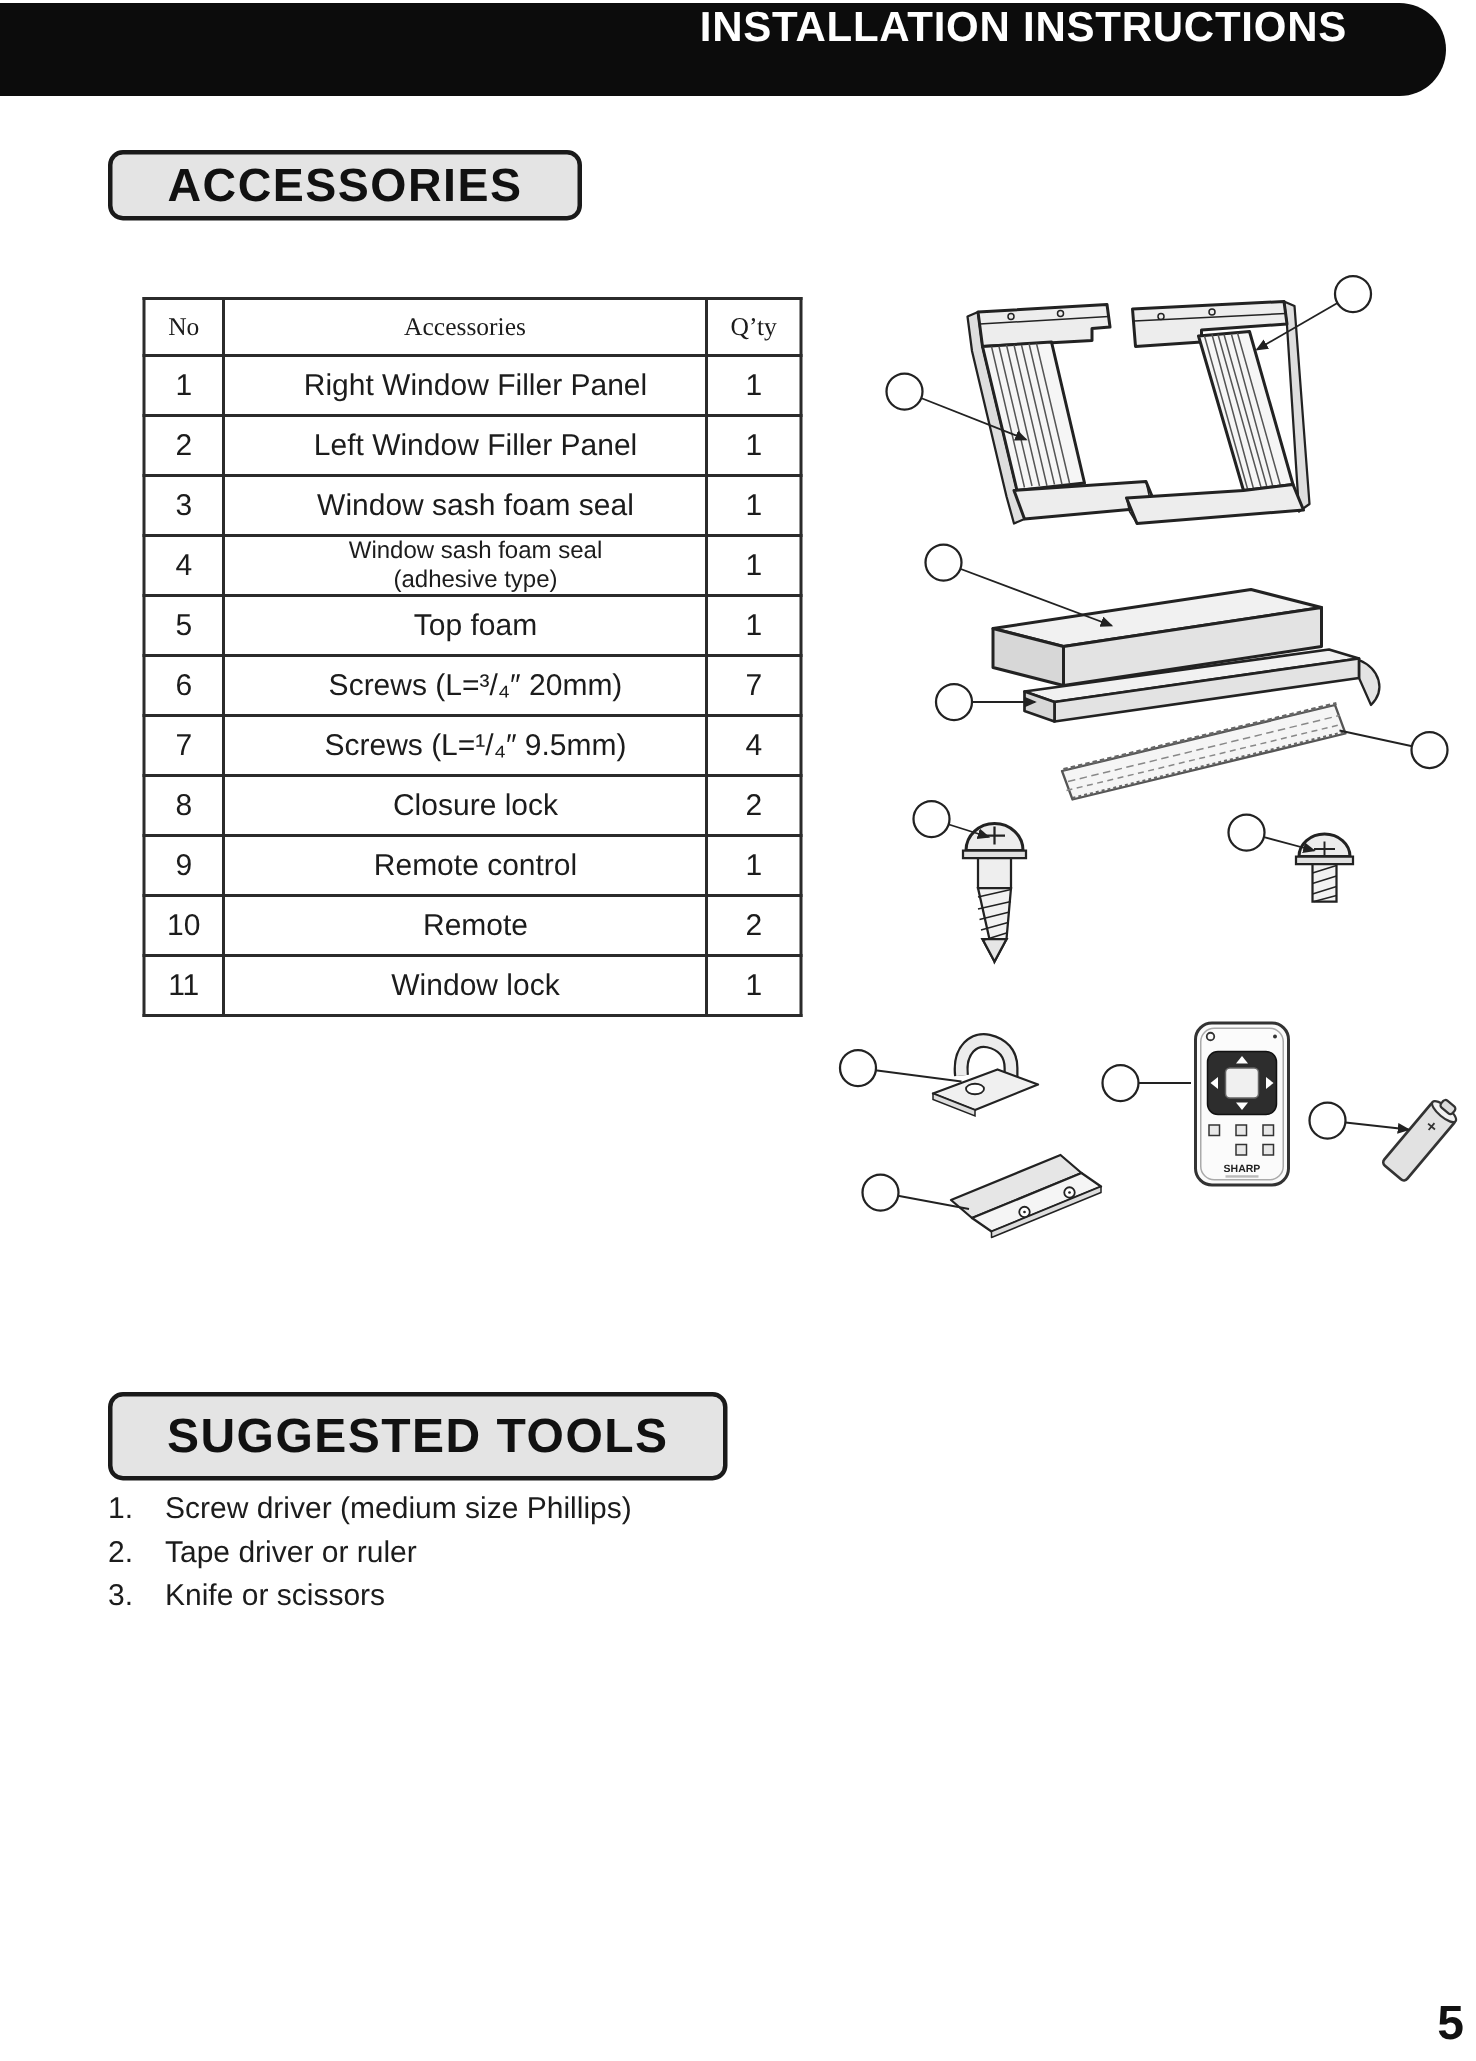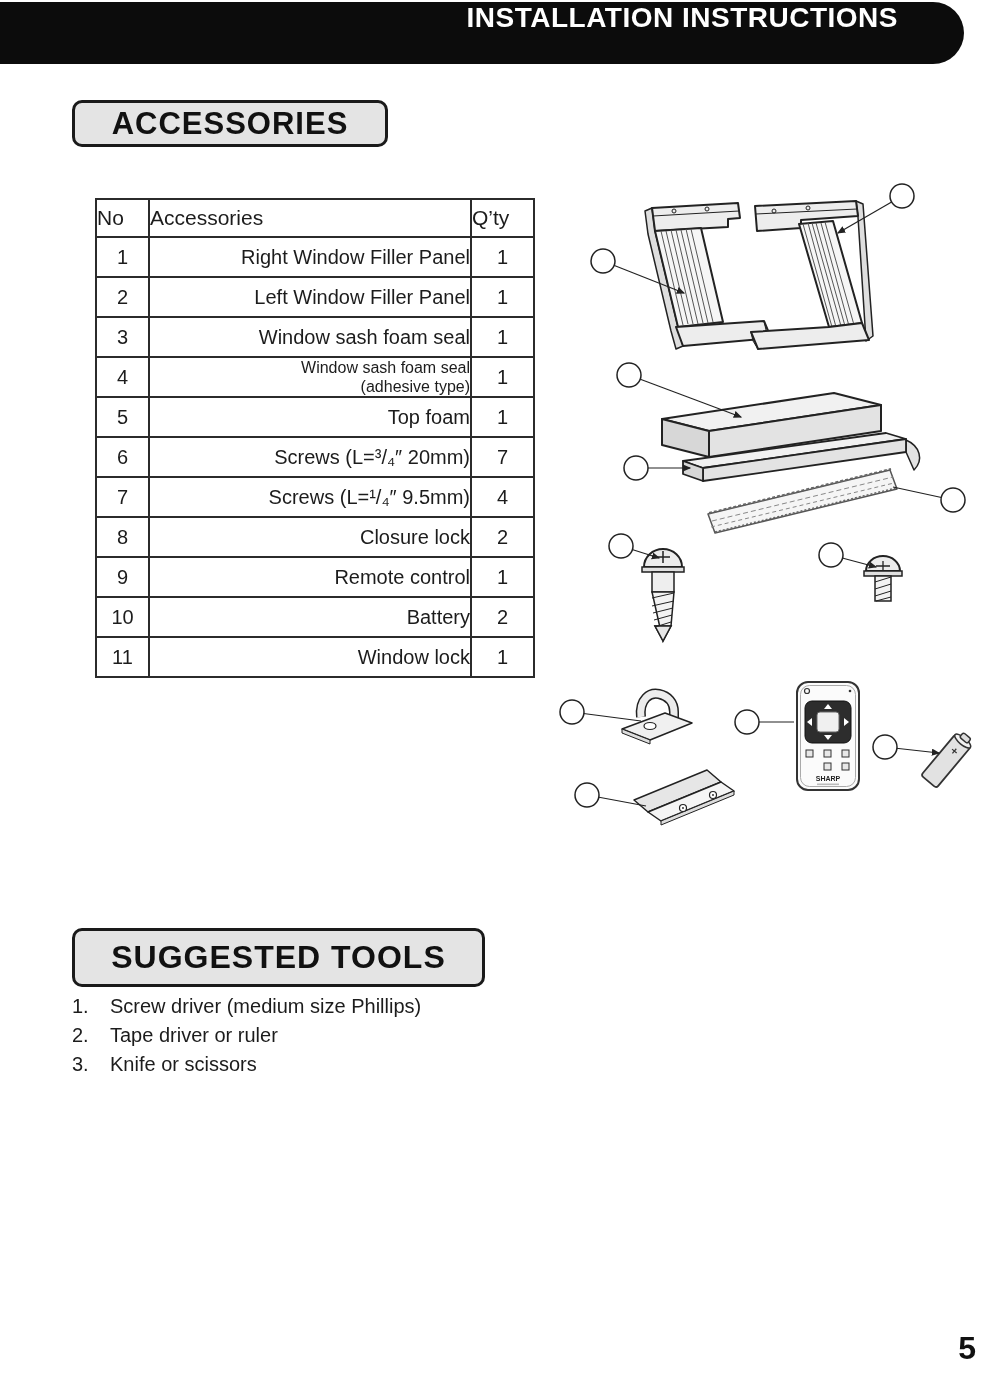--- a/index.html
+++ b/index.html
@@ -19,24 +19,24 @@
     display:flex; align-items:center; justify-content:center;
     font-weight:bold; color:#111; box-sizing:border-box;
   }
   .accessories-badge { left:72px; top:100px; width:316px; height:47px; font-size:31px; letter-spacing:1px; }
   .tools-badge { left:72px; top:928px; width:413px; height:59px; font-size:32px; letter-spacing:1px; }
   table.acc-table {
     position:absolute; left:95px; top:198px; width:438px;
     border-collapse:collapse; table-layout:fixed;
   }
   .acc-table th, .acc-table td { border:2px solid #2b2b2b; padding:0; background:#fff; }
-  .acc-table th { font-weight:normal; font-size:21px; height:36px; text-align:left; }
+  .acc-table th { font-weight:normal; font-size:17px; height:36px; text-align:center;font-family:Liberation Serif, serif; }
   .acc-table td { height:38px; font-size:20px; }
   td.c-no, td.c-qty { text-align:center; }
-  td.c-name { text-align:right; padding-left:14px; }
+  td.c-name { text-align:center; padding-left:14px; }
   td.c-name.two-line { font-size:16px; line-height:1.2; white-space:pre-line; }
   col.col-no { width:53px; } col.col-name { width:322px; } col.col-qty { width:63px; }
   svg.diagram { position:absolute; left:540px; top:165px; width:444px; height:690px; }
   ol.tools-list { position:absolute; left:72px; top:995px; margin:0; padding:0; list-style:none; font-size:20px; }
   ol.tools-list li { display:flex; margin-bottom:6px; }
   ol.tools-list .num { width:38px; flex:0 0 38px; }
   .page-number { position:absolute; right:8px; top:1330px; font-size:32px; font-weight:bold; color:#111; }
 </style>
 </head>
 <body>
@@ -104,21 +104,21 @@
         <td class="c-name">Closure lock</td>
         <td class="c-qty">2</td>
       </tr>
     <tr>
         <td class="c-no">9</td>
         <td class="c-name">Remote control</td>
         <td class="c-qty">1</td>
       </tr>
     <tr>
         <td class="c-no">10</td>
-        <td class="c-name">Battery</td>
+        <td class="c-name">Remote</td>
         <td class="c-qty">2</td>
       </tr>
     <tr>
         <td class="c-no">11</td>
         <td class="c-name">Window lock</td>
         <td class="c-qty">1</td>
       </tr>
   </tbody>
 </table>
 

